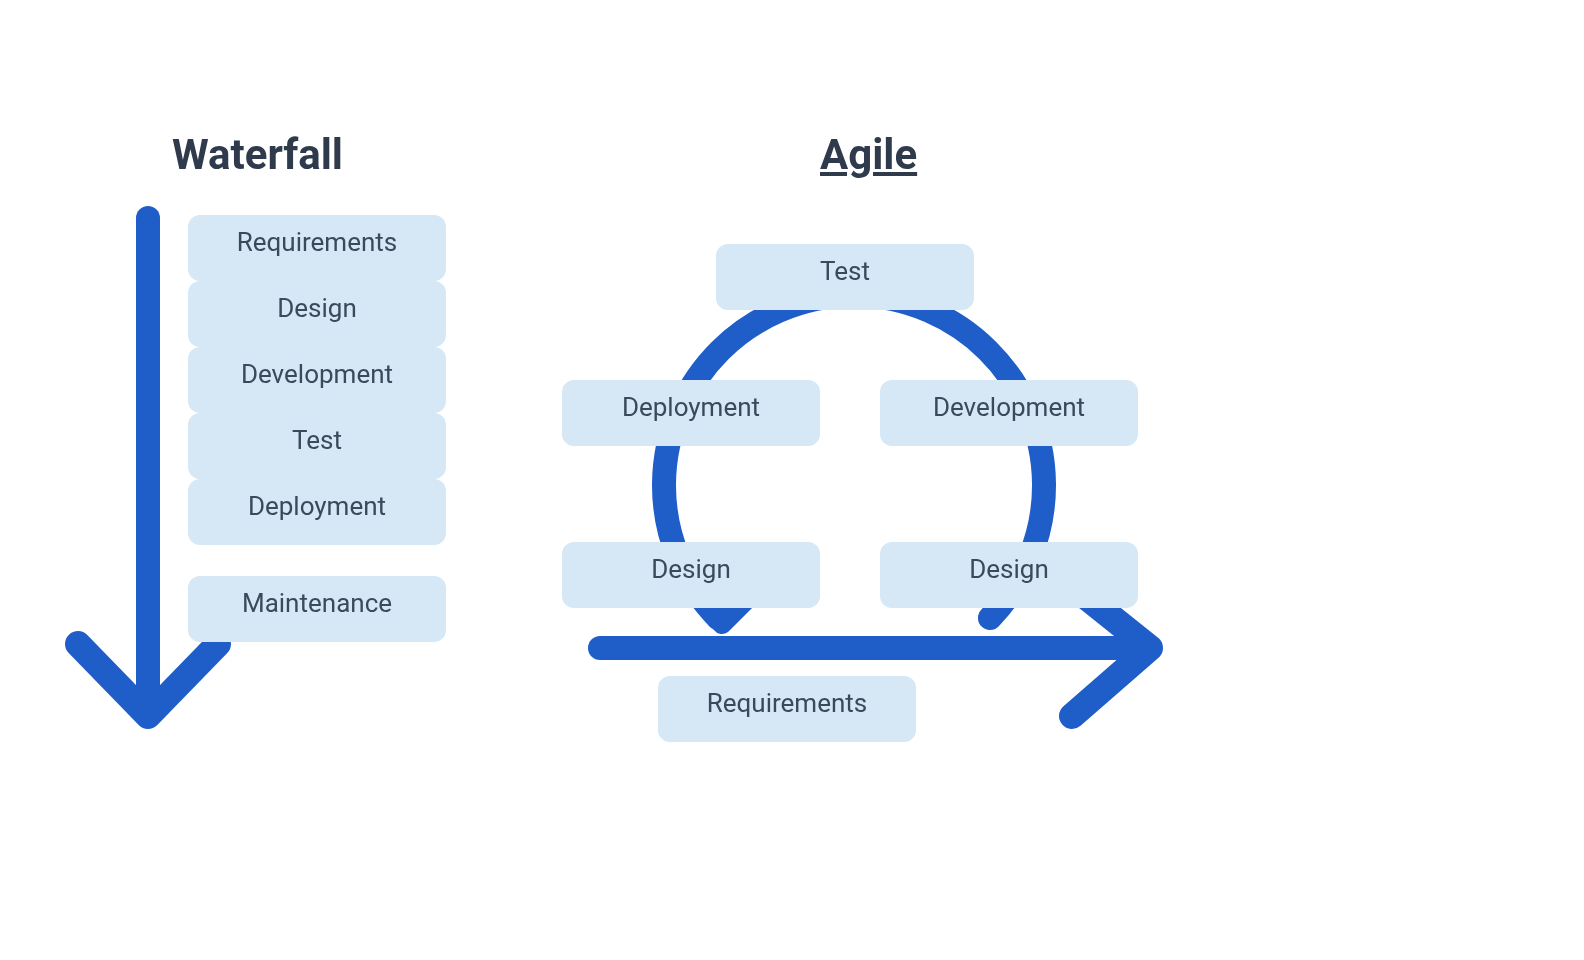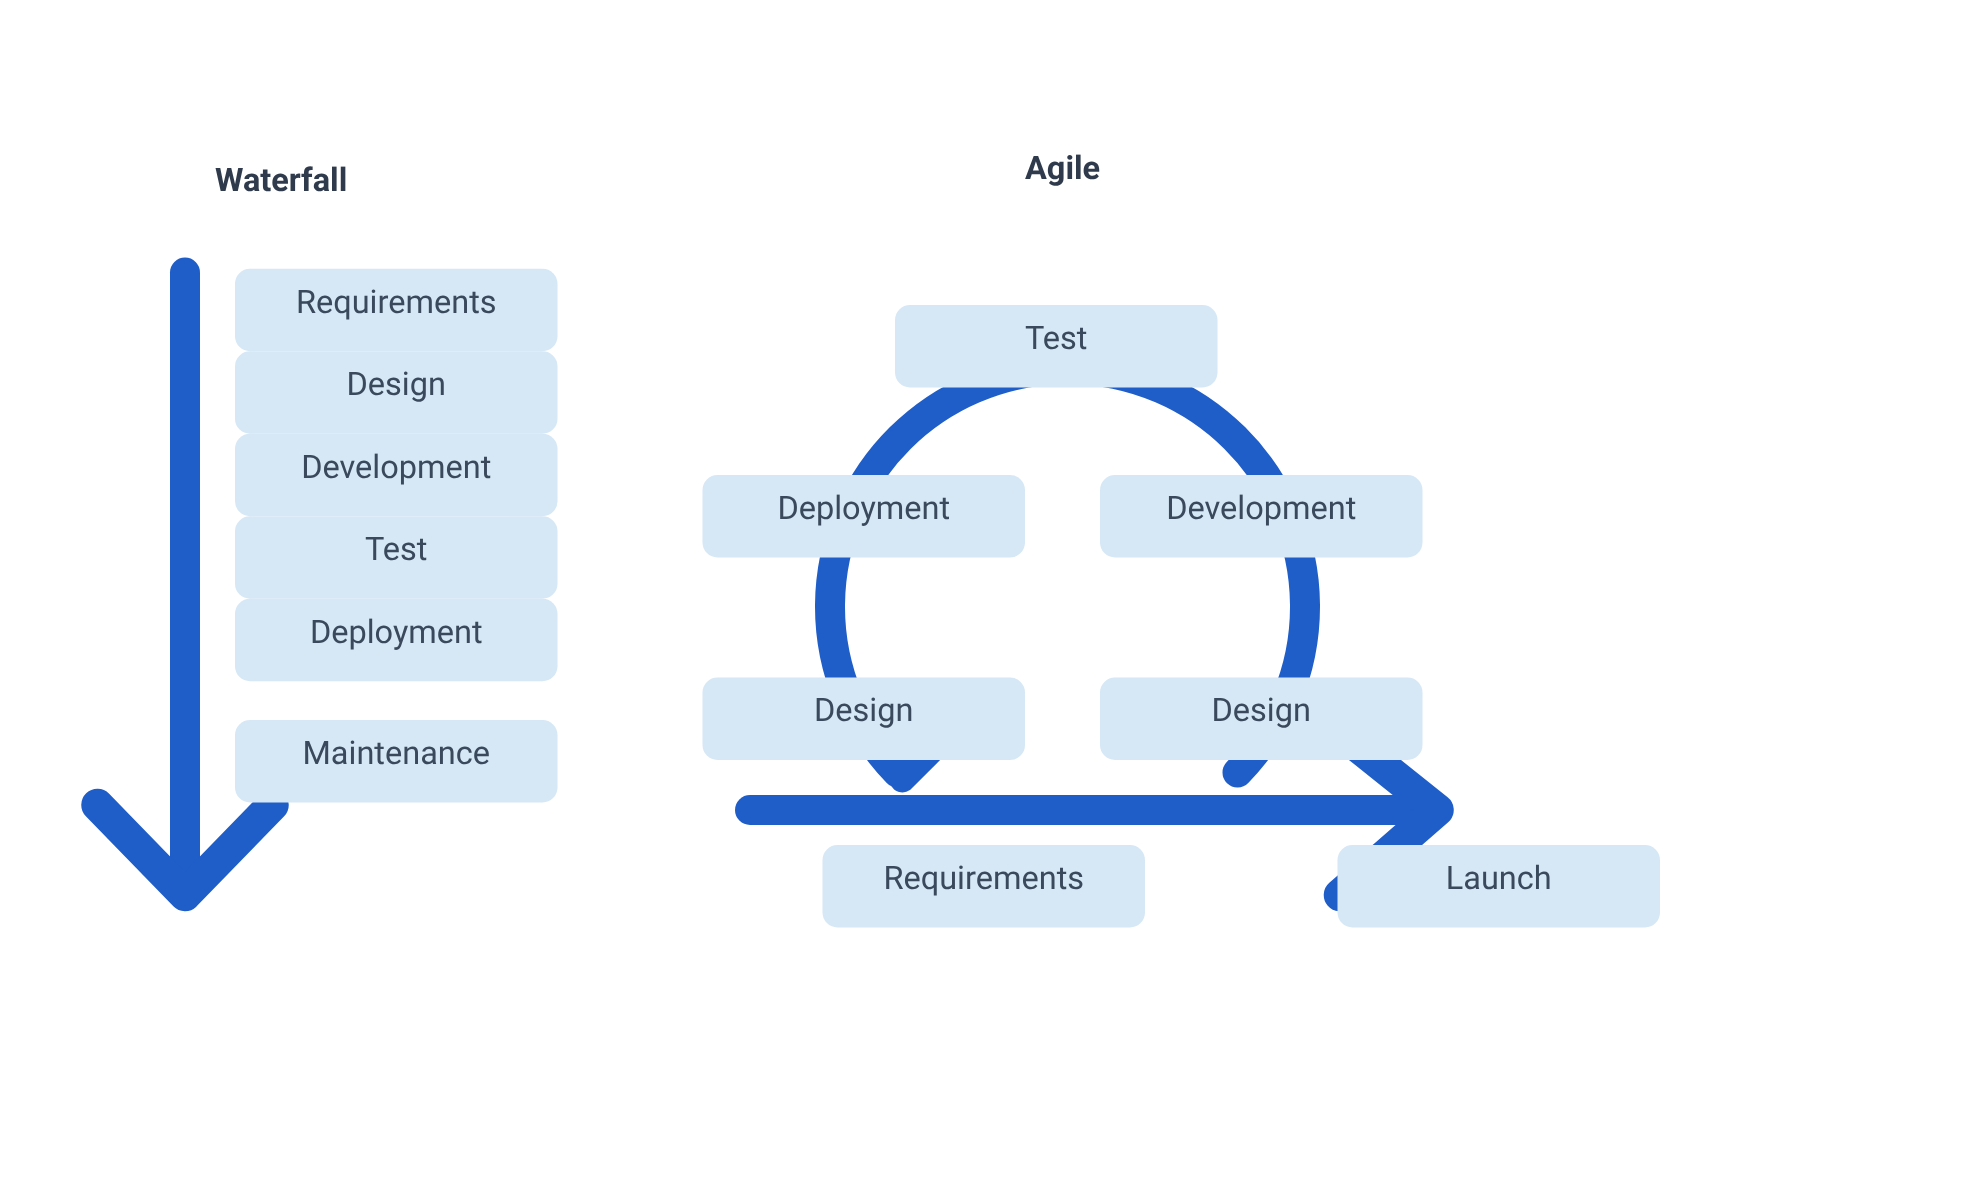--- a/index.html
+++ b/index.html
@@ -10,21 +10,21 @@
     font-family: -apple-system, BlinkMacSystemFont, "Segoe UI", Roboto, "Helvetica Neue", Arial, sans-serif;
     background: transparent;
   }
   .stage {
     position: relative;
     width: 1584px;
     height: 960px;
   }
   .heading {
     position: absolute;
-    font-size: 26px;
+    font-size: 42px;
     font-weight: 700;
     color: #2F3B4C;
   }
   .pill {
     position: absolute;
     background: #D6E8F5;
     color: #3A4A5C;
     font-size: 26px;
     font-weight: 400;
     height: 66px;
@@ -60,21 +60,21 @@
     <polyline points="78,644 148,716 218,644" fill="none" stroke="#1F5EC9" stroke-width="26" stroke-linecap="round" stroke-linejoin="round"></polyline>
   </svg>
 
   <div class="pill wf-pill" style="top:215px;">Requirements</div>
   <div class="pill wf-pill" style="top:281px;">Design</div>
   <div class="pill wf-pill" style="top:347px;">Development</div>
   <div class="pill wf-pill" style="top:413px;">Test</div>
   <div class="pill wf-pill" style="top:479px;">Deployment</div>
   <div class="pill wf-pill" style="top:545px;margin-top:31px;">Maintenance</div>
 
-  <div class="heading" style="left:820px; top:120px;">Agile</div>
+  <div class="heading" style="left:820px; top:130px;text-decoration:underline;">Agile</div>
 
   <svg class="layer" width="1584" height="960">
 
     <line x1="600" y1="648" x2="1132" y2="648" stroke="#1F5EC9" stroke-width="24" stroke-linecap="round"></line>
 
     <polyline points="1080,592 1150,648 1072,716" fill="none" stroke="#1F5EC9" stroke-width="26" stroke-linecap="round" stroke-linejoin="round"></polyline>
 
     <path d="M 718 618
              A 190 190 0 1 1 990 618" fill="none" stroke="#1F5EC9" stroke-width="24" stroke-linecap="round"></path>
 
@@ -86,15 +86,14 @@
   <div class="pill" style="left:562px; top:380px; width:258px;">Deployment</div>
 
   <div class="pill" style="left:880px; top:380px; width:258px;">Development</div>
 
   <div class="pill" style="left:562px; top:542px; width:258px;">Design</div>
 
   <div class="pill" style="left:880px; top:542px; width:258px;">Design</div>
 
   <div class="pill" style="left:658px; top:676px; width:258px;">Requirements</div>
 
-  <div class="pill" style="left:1070px; top:676px; width:258px;">Launch</div>
 
 </div>
 
 </body></html>

